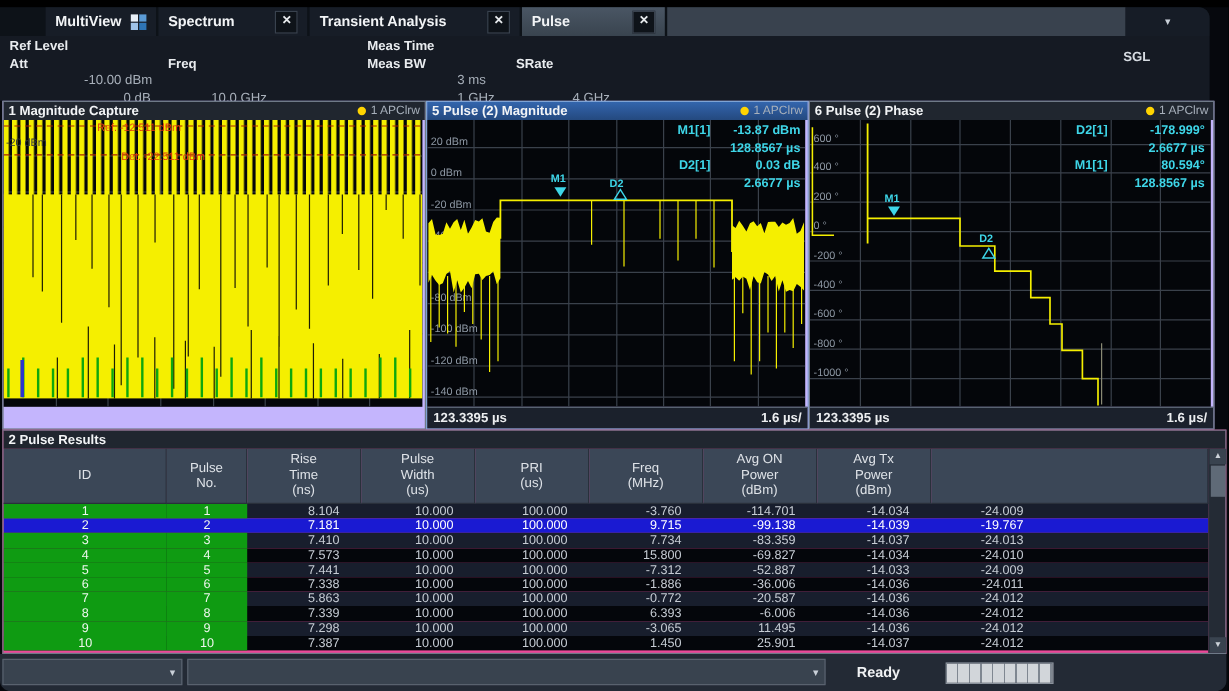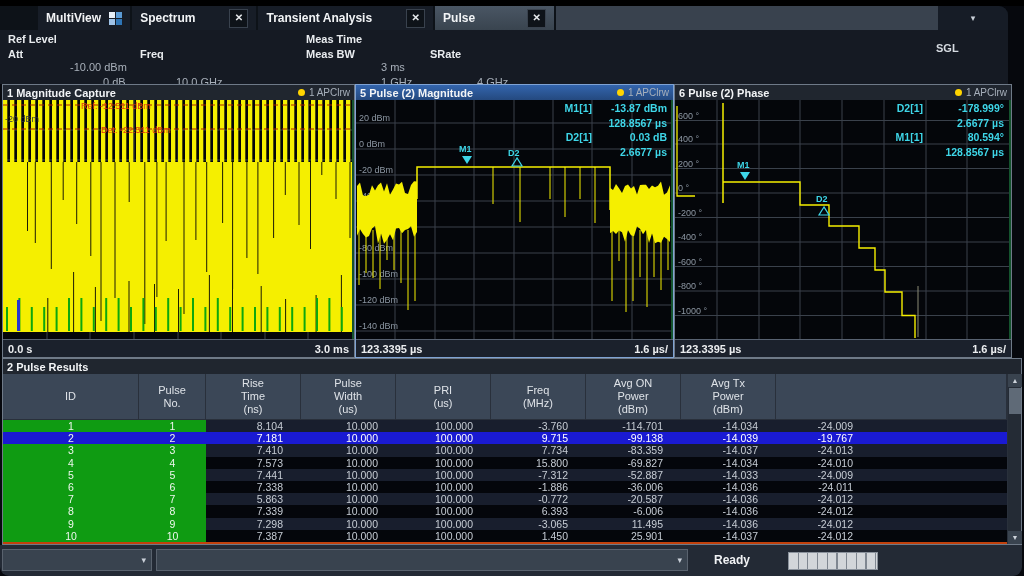--- a/index.html
+++ b/index.html
@@ -23,21 +23,21 @@
                 color:#c9d0d8;font-size:9px;border-top-right-radius:9px;}
 
   
   .sysheader{position:absolute;left:0;top:24px;width:1008px;height:54px;background:#151a23;
              font-size:11px;color:#aab2bc;}
   .sysheader .hl{position:absolute;font-weight:bold;color:#e9ecef;}
   .sysheader .hv{position:absolute;color:#a8b0ba;margin-top:28px;}
   .sgl{position:absolute;left:936px;top:12px;font-weight:bold;color:#d6dbe1;font-size:11px;}
 
   
-  .panel{position:absolute;top:78px;height:272px;border:1px solid #6f7a88;background:#14532d;}
+  .panel{position:absolute;top:78px;height:272px;border:1px solid #6f7a88;background:#c4b5fd;}
   .panel.active{border-color:#7fa3d4;}
   .ptitle{height:15px;background:#20262f;display:flex;align-items:center;font-size:11px;
           color:#f2f4f6;padding:0 4px;gap:4px;}
   .panel.active .ptitle{background:linear-gradient(#3365ad,#24497f);}
   .ptitle .t{font-weight:bold;white-space:nowrap;}
   .ptitle-right{margin-left:auto;display:flex;align-items:center;gap:4px;color:#a7b0bb;font-size:10px;}
   .dot{width:7px;height:7px;border-radius:50%;background:#ffd400;}
   .plot{display:block;background:#04060a;}
   .xaxis{height:17px;background:#1b212c;border-top:1px solid #586271;display:flex;
          align-items:center;justify-content:space-between;padding:0 5px;font-size:11px;
@@ -45,21 +45,21 @@
 
   svg text{font-family:"Liberation Sans",sans-serif;}
   .ylab{fill:#8d97a3;font-size:9px;}
   .ro-l{fill:#3ed6e8;font-size:10.5px;font-weight:bold;}
   .ro-v{fill:#3ed6e8;font-size:10.5px;font-weight:bold;}
   .mklab{fill:#3ed6e8;font-size:9px;font-weight:bold;}
   .redlab{fill:#e03c10;font-size:9px;}
 
   
   .results{position:absolute;left:2px;top:352px;width:1020px;height:187px;
-           border:1px solid #6f7a88;background:#c2410c;box-sizing:border-box;}
+           border:1px solid #6f7a88;background:#ec4899;box-sizing:border-box;}
   .rtitle{height:15px;background:#20262f;color:#f2f4f6;font-size:11px;font-weight:bold;
           display:flex;align-items:center;padding:0 4px;}
   .rheader{position:absolute;left:0;top:15px;right:14px;height:46px;display:flex;}
   .hcell{background:#3b4757;border-right:1px solid #29303b;border-bottom:1px solid #29303b;
          color:#dfe3e8;font-size:11px;line-height:13px;display:flex;align-items:center;
          justify-content:center;text-align:center;white-space:pre-line;box-sizing:border-box;}
   .rbody{position:absolute;left:0;top:61px;right:14px;bottom:0;overflow:hidden;}
   .rrow{display:flex;height:12.2px;line-height:12px;font-size:10.5px;color:#c6ccd4;}
   .rrow.navy{background:#181e2d;}
   .rrow.blk{background:#04060b;}
@@ -173,24 +173,20 @@
           <rect x="0" y="62" width="349" height="170" fill="#f5ef00"></rect>
           <path d="M24.5,62V131M32.3,62V143M48.3,62V169M60.2,62V100M73.7,62V124M87.8,62V156M98.0,62V221M112.0,62V198M126.2,62V102M141.8,62V224M153.9,62V197M163.1,62V141M181.0,62V214M192.9,62V140M203.7,62V172M219.6,62V123M229.6,62V189M243.9,62V158M254.9,62V174M270.6,62V138M282.3,62V95M296.0,62V125M307.5,62V149M318.8,62V75M333.0,62V99M347.0,62V138M44.8,198V232M70.6,172V232M92.4,187V232M126.0,181V232M151.5,184V232M175.5,189V232M206.4,175V232M229.5,180V232M258.2,186V232M282.6,199V232M313.1,195V232M338.4,175V232" stroke="#1c1c04" stroke-width="1" fill="none"></path>
           <path d="M4.0,207V231M16.4,198V231M28.8,207V231M41.2,207V231M53.6,207V231M66.0,198V231M78.4,198V231M90.8,207V231M103.2,198V231M115.6,198V231M128.0,207V231M140.4,198V231M152.8,207V231M165.2,198V231M177.6,207V231M190.0,198V231M202.4,207V231M214.8,198V231M227.2,207V231M239.6,207V231M252.0,207V231M264.4,207V231M276.8,207V231M289.2,207V231M301.6,207V231M314.0,198V231M326.4,198V231M338.8,207V231" stroke="#0da80d" stroke-width="2" fill="none"></path>
           <line x1="15.5" y1="200" x2="15.5" y2="231" stroke="#2a35d0" stroke-width="3"></line>
           <line x1="0" y1="5" x2="349" y2="5" stroke="#a82400" stroke-width="1" stroke-dasharray="5 4"></line>
           <text x="78" y="9" class="redlab">Ref. -12.511 dBm</text>
           <line x1="0" y1="29" x2="349" y2="29" stroke="#a82400" stroke-width="1" stroke-dasharray="5 4"></line>
           <text x="98" y="33" class="redlab">Det. -22.511 dBm</text>
           <text x="2" y="22" fill="#2f3640" font-size="9">-20 dBm</text>
         </svg>
-    <div class="xaxis">
-      <span>0.0 s</span>
-      <span>3.0 ms</span>
-    </div>
   </div>
 
   <div class="panel active" style="left:355px;width:317px">
     <div class="ptitle">
       <span class="t">5 Pulse (2) Magnitude</span>
       <span class="ptitle-right">
             <span class="dot"></span>
         <span>1 APClrw</span>
           </span>
     </div>

